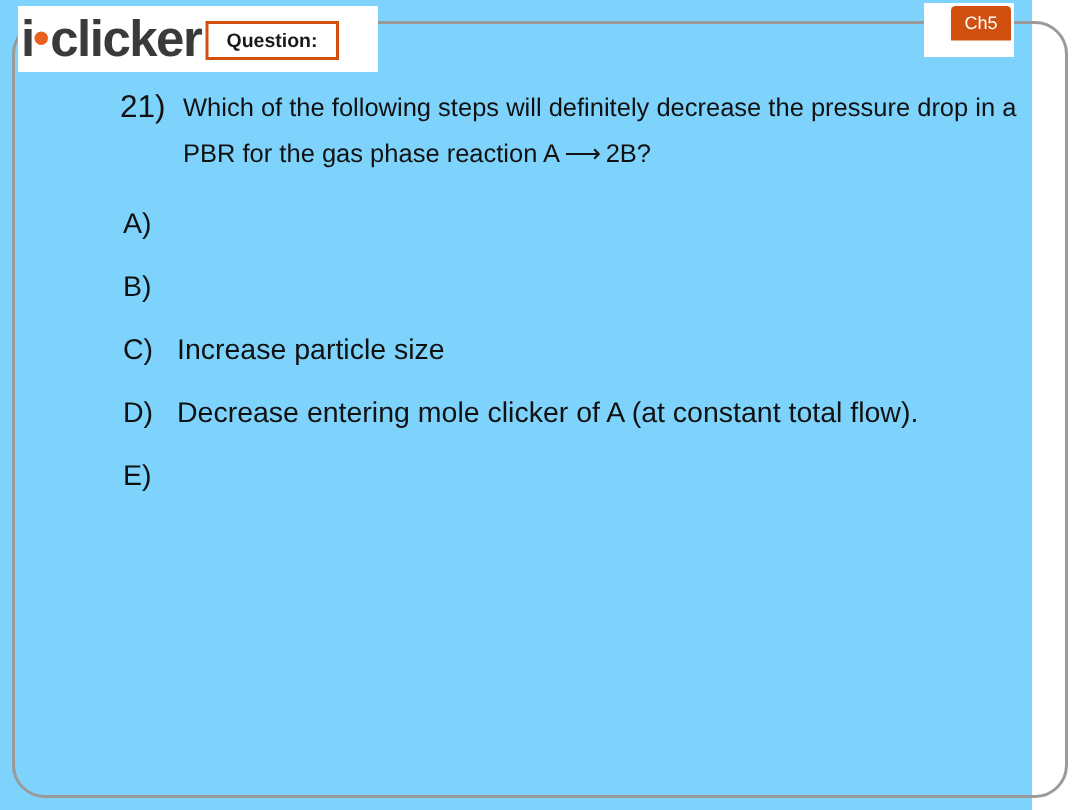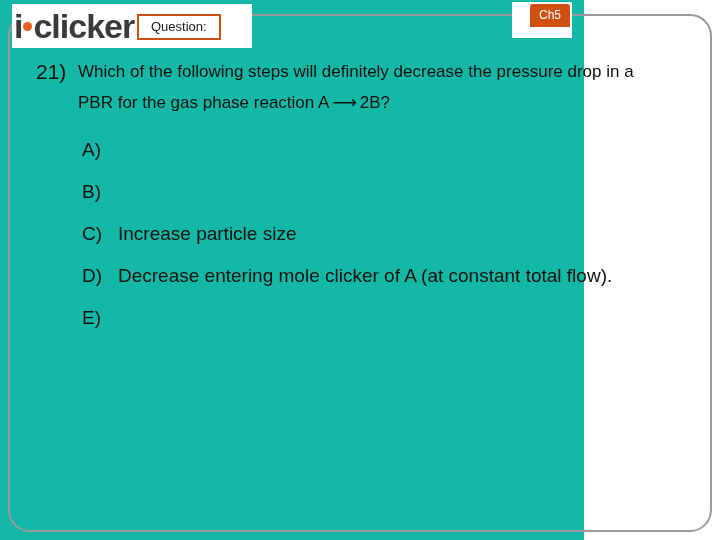--- a/index.html
+++ b/index.html
@@ -8,23 +8,23 @@
     background: #ffffff;
   }
   body {
     width: 720px;
     height: 540px;
     font-family: "Liberation Sans", sans-serif;
     overflow: hidden;
   }
   .slide {
     position: relative;
-    width: 584px;
+    width: 688px;
     height: 540px;
-    background: #14b8a6;
+    background: #7dd3fc;
     box-sizing: border-box;
   }
   
   .frame {
     position: absolute;
     left: 8px;
     top: 14px;
     width: 704px;
     height: 518px;
     border: 2px solid #9a9a9a;
@@ -75,20 +75,21 @@
   .question-badge {
     position: absolute;
     left: 137px;
     top: 14px;
     border: 2px solid #d1500f;
     background: #ffffff;
     padding: 3px 12px 4px 12px;
     font-size: 13px;
     color: #1a1a1a;
     font-family: "Liberation Sans", sans-serif;
+    font-weight: bold;
   }
   .ch-tag {
     position: absolute;
     right: 14px;
     top: 4px;
     background: #d1500f;
     color: #ffffff;
     font-size: 12px;
     padding: 4px 9px 5px 9px;
     border-radius: 3px 3px 0 0;
@@ -103,20 +104,21 @@
   .q-row {
     display: flex;
     align-items: flex-start;
   }
   .q-num {
     width: 42px;
     flex: 0 0 42px;
     font-size: 21px;
     color: #111111;
     line-height: 31px;
+    margin-left: 44px;
   }
   .q-text {
     font-size: 17px;
     color: #111111;
     line-height: 31px;
     max-width: 565px;
   }
   .arrow {
     display: inline-block;
     padding: 0 3px;

